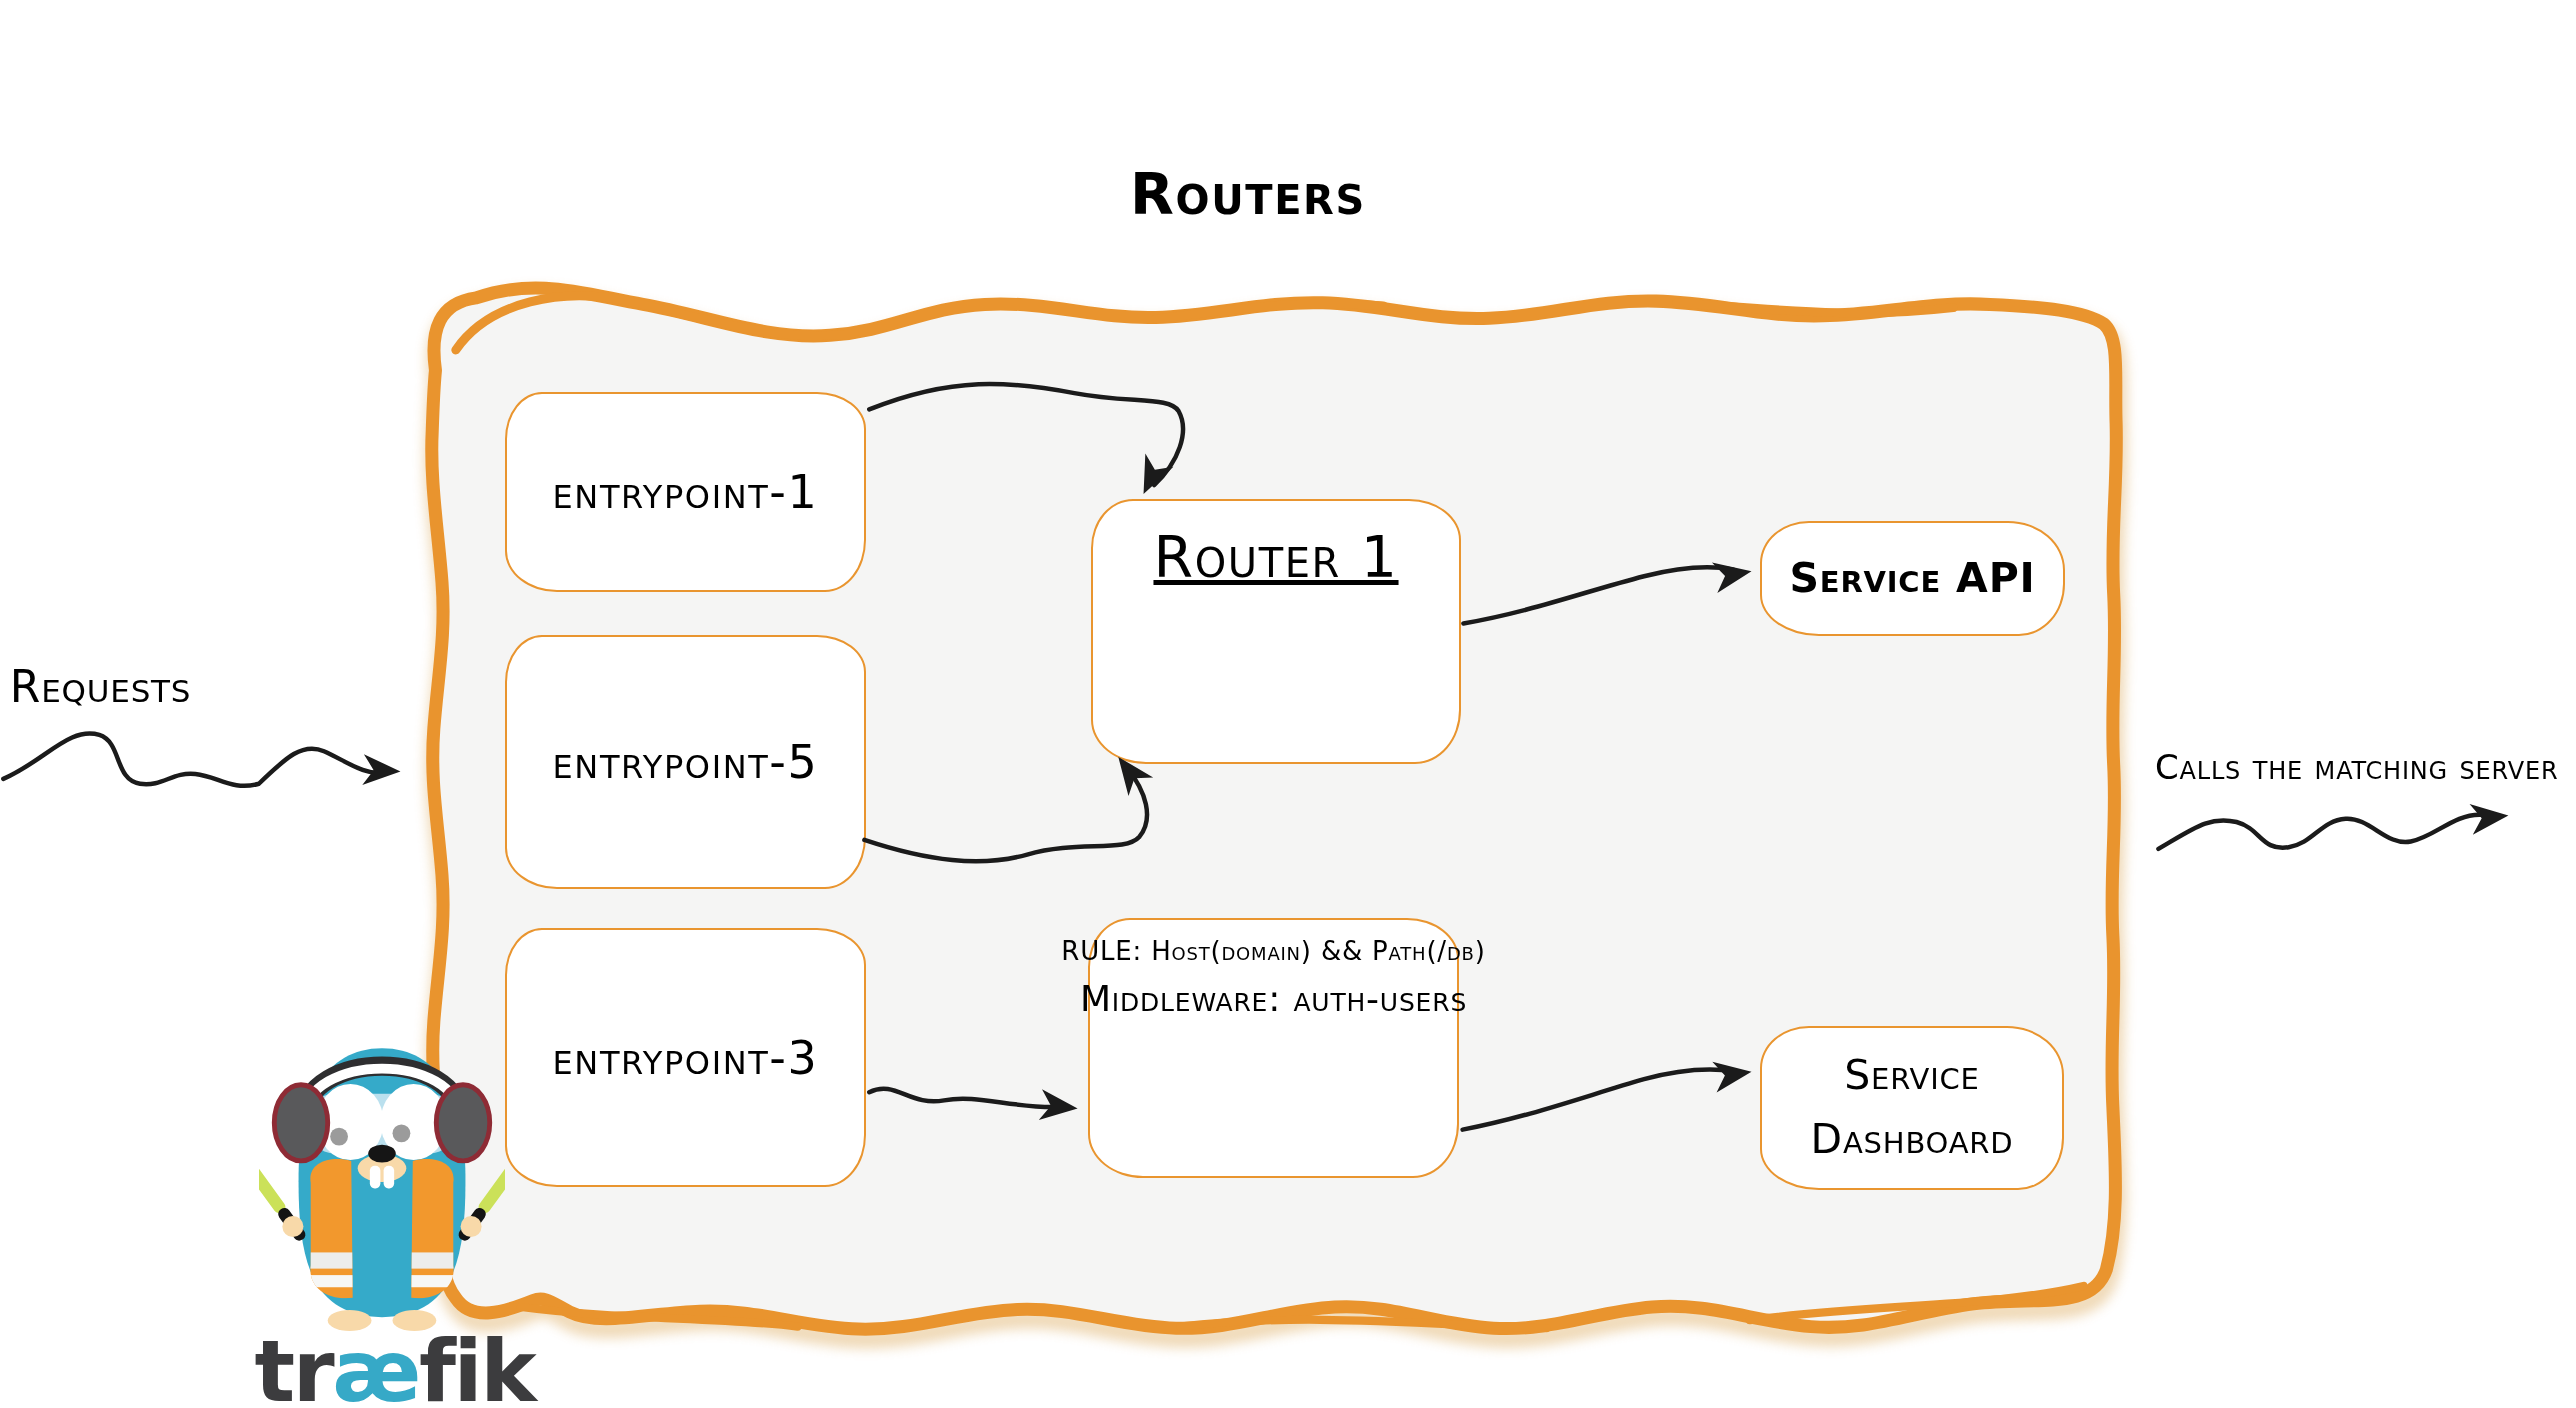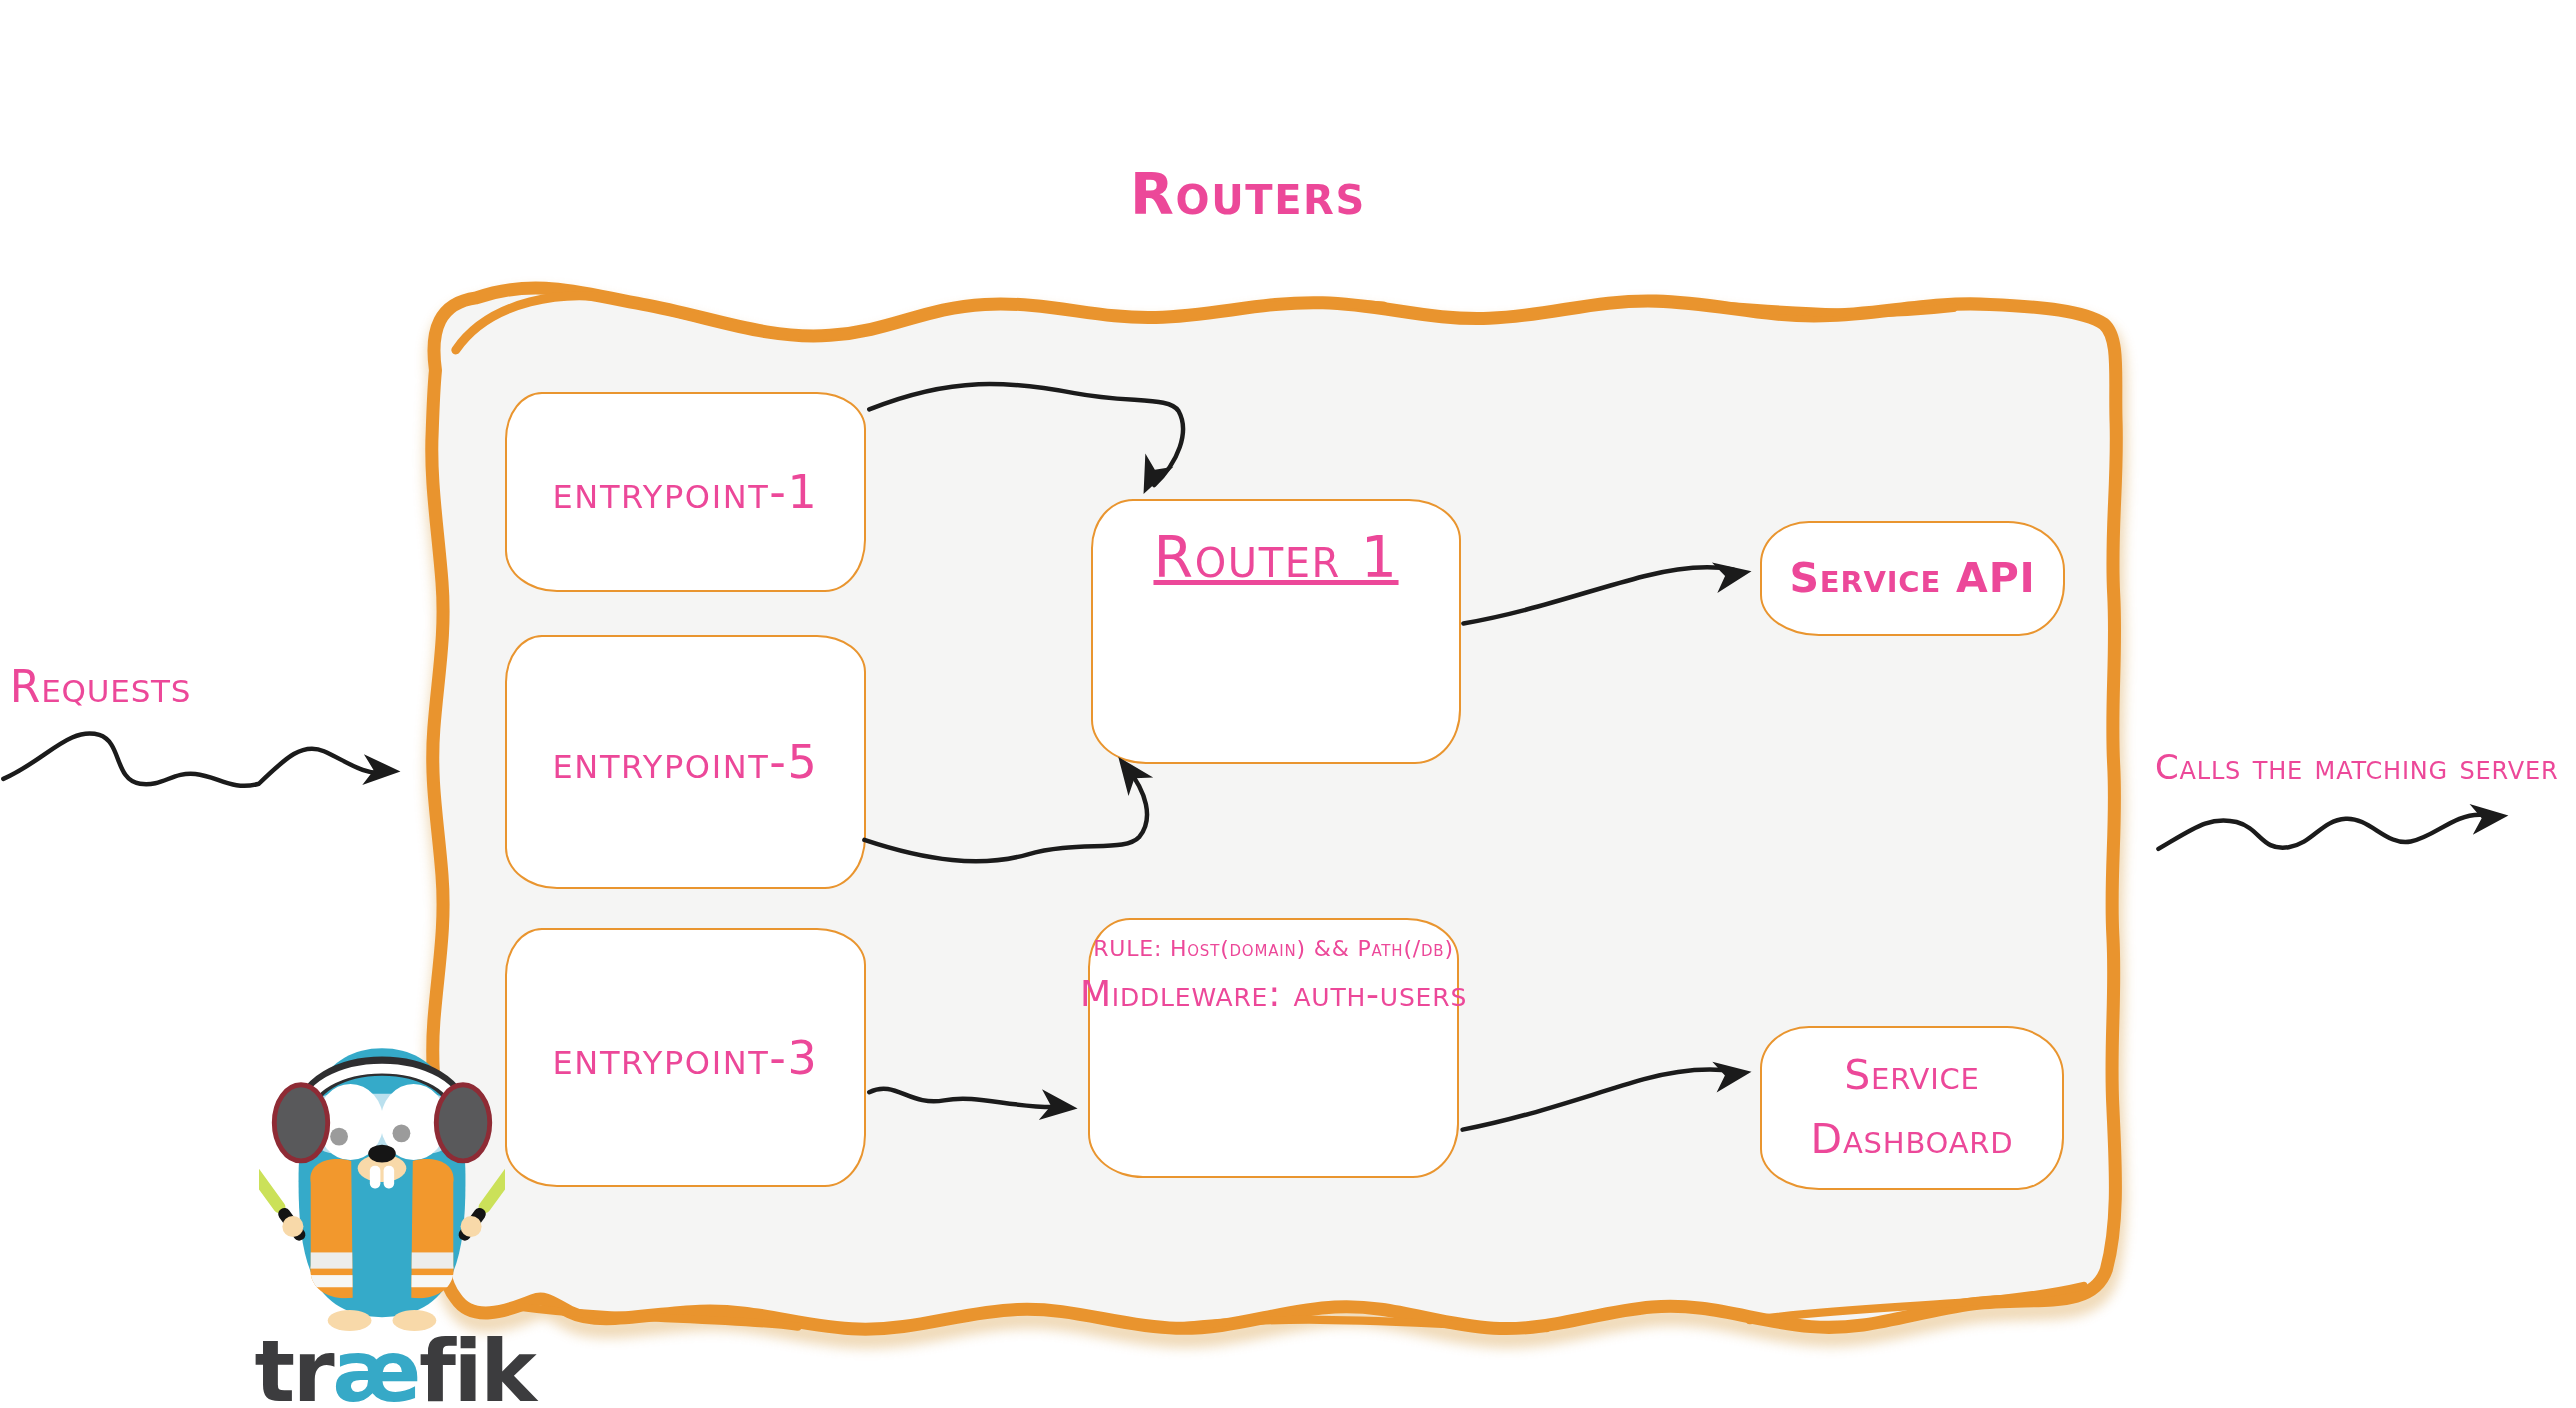--- a/index.html
+++ b/index.html
@@ -1,31 +1,31 @@
 <!DOCTYPE html>
 <html style="font-size:13px"><head>
 <meta charset="utf-8">
 <style>
   html,body{margin:0;padding:0;background:#ffffff;}
   body{width:2576px;height:1408px;position:relative;overflow:hidden;
        font-family:"DejaVu Sans","Liberation Sans",sans-serif;color:#1B1B1B;}
   .stage{position:absolute;inset:0;}
   svg.layer{position:absolute;left:0;top:0;width:2576px;height:1408px;}
 
-  .hand{font-variant:small-caps;color:#ec4899;}
+  .hand{font-variant:small-caps;color:#000000;}
   .title{position:absolute;left:1085px;top:161px;width:326px;text-align:center;
          font-size:57px;letter-spacing:1.6px;font-weight:bold;}
   .box{position:absolute;background:#ffffff;border:2.8px solid #E9952F;
        display:flex;flex-direction:column;align-items:center;justify-content:center;
        box-sizing:border-box;z-index:3;}
   .ep{font-size:46px;letter-spacing:1.6px;border-radius:37px 49px 41px 52px / 47px 37px 52px 41px;}
   .router{border-radius:42px 52px 46px 55px / 49px 41px 54px 44px;}
   .router .rname{font-size:57px;letter-spacing:1.6px;}
   .router .rrule{font-size:36px;letter-spacing:0.8px;white-space:nowrap;}
-  .router .rrule2{font-size:22px;letter-spacing:0.8px;white-space:nowrap;}
+  .router .rrule2{font-size:26px;letter-spacing:0.8px;white-space:nowrap;}
   .router .rmw{font-size:36px;letter-spacing:0.8px;white-space:nowrap;}
   .svc{font-size:41px;letter-spacing:0.8px;line-height:1.55;text-align:center;
        border-radius:49px 57px 46px 59px / 42px 49px 52px 41px;}
   .lab{position:absolute;font-size:44px;letter-spacing:0.8px;z-index:4;}
   .lab.calls{font-size:34px;white-space:nowrap;}
   .wordmark{position:absolute;left:244px;top:1322px;width:301px;text-align:center;
             font-size:85px;font-weight:bold;letter-spacing:-2.4px;color:#3C3C3E;z-index:6;}
   .wordmark .ae{color:#36A9C7;}
   .gopher{position:absolute;left:259px;top:1024px;width:246px;height:324px;z-index:5;}
   #arrows{z-index:4;}

